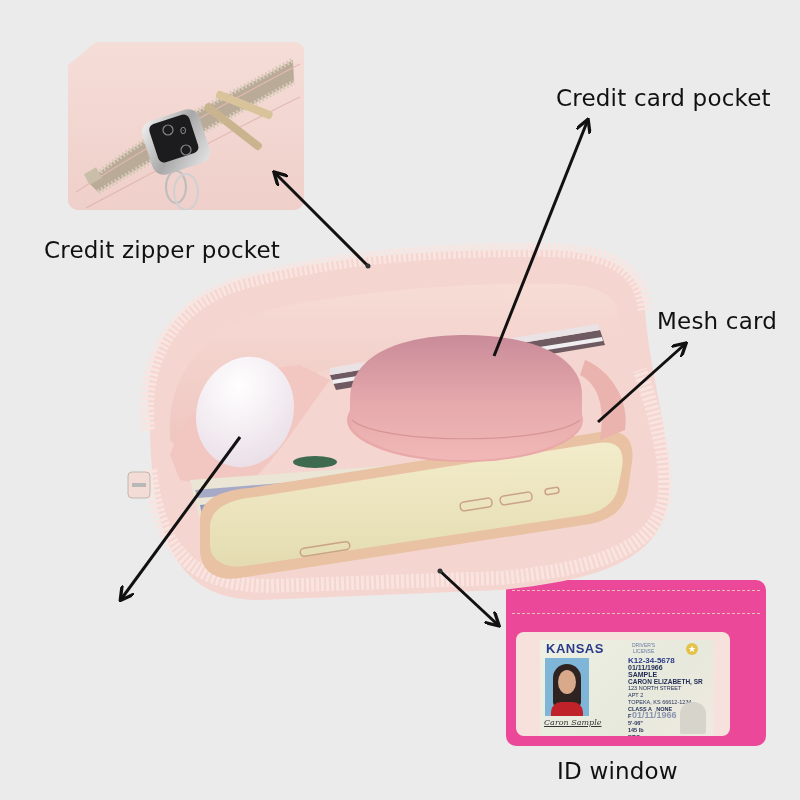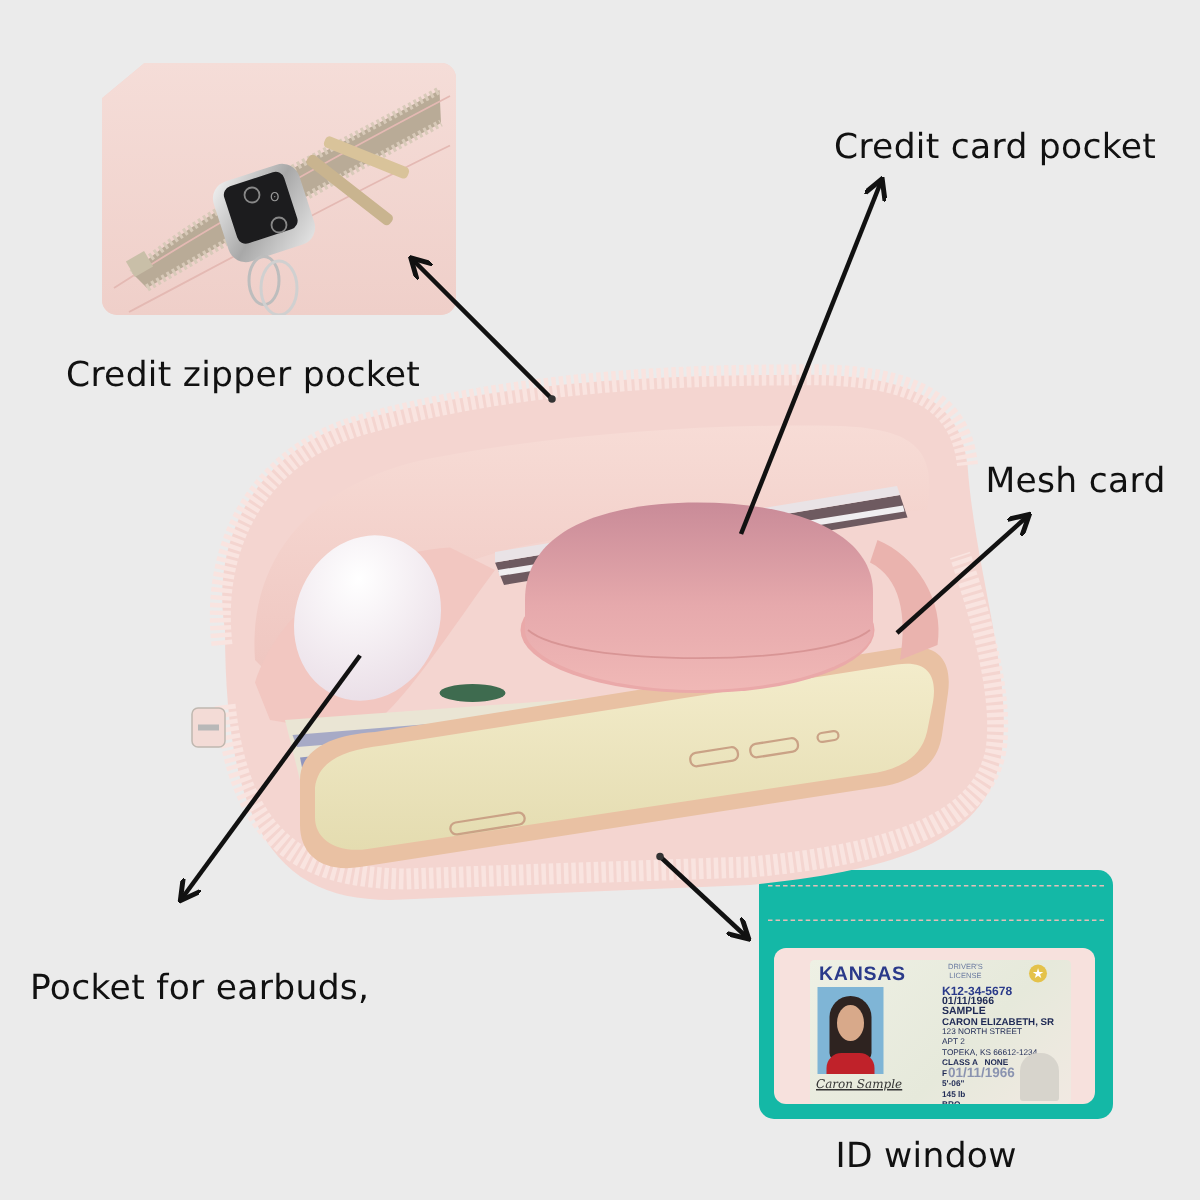--- a/index.html
+++ b/index.html
@@ -65,21 +65,21 @@
       <circle cx="118" cy="108" r="5" fill="none" stroke="#888" stroke-width="1.2"></circle>
 
       <ellipse cx="108" cy="145" rx="10" ry="16" fill="none" stroke="#bdbdbd" stroke-width="2"></ellipse>
       <ellipse cx="118" cy="150" rx="12" ry="18" fill="none" stroke="#d0d0d0" stroke-width="2"></ellipse>
     </g>
 
     <rect x="18" y="128" width="14" height="12" fill="#c9bfa8" transform="rotate(-30 25 134)"></rect>
   </svg>
 </div>
 
-<div class="inset" style="left:506px; top:580px; width:236px; height:166px; background:#14b8a6;">
+<div class="inset" style="left:506px; top:580px; width:260px; height:166px; background:#ec4899;">
   <div style="position:absolute; left:6px; right:6px; top:10px; height:22px; border-top:1px dashed #e6bdb8; border-bottom:1px dashed #e6bdb8;"></div>
   <div style="position:absolute; left:10px; top:52px; width:214px; height:104px; background:#f7e1dd; border-radius:8px;"></div>
 
   <div style="position:absolute; left:34px; top:60px; width:174px; height:96px; background:linear-gradient(135deg,#eef0e4,#e6e9db 60%,#f1e9e2); border-radius:3px; font-family:'Liberation Sans',sans-serif; color:#2c3a6a; overflow:hidden;">
     <div style="position:absolute; left:6px; top:1px; font-size:13px; font-weight:bold; letter-spacing:0.5px; color:#2a3a8a;">KANSAS</div>
     <div style="position:absolute; left:92px; top:2px; font-size:5px; line-height:6px; text-align:center; color:#6a7aa0;">
       <div>DRIVER'S</div>
       <div>LICENSE</div>
     </div>
     <div style="position:absolute; left:146px; top:3px; width:12px; height:12px; border-radius:50%; background:#e4c24a; color:#fff; font-size:9px; line-height:12px; text-align:center;">★</div>
@@ -194,16 +194,15 @@
   </svg>
 </div>
 
 <div class="label" style="left:44px; top:234px;">Credit zipper pocket</div>
 
 <div class="label" style="left:556px; top:82px;">Credit card pocket</div>
 
 <div class="label" style="left:657px; top:305px;">Mesh card</div>
 
 <div class="label" style="left:20px; top:641px; line-height:36px;">
-  <div>Pocket for earbuds,</div>
 </div>
 
 <div class="label" style="left:557px; top:755px;">ID window</div>
 
 </body></html>

